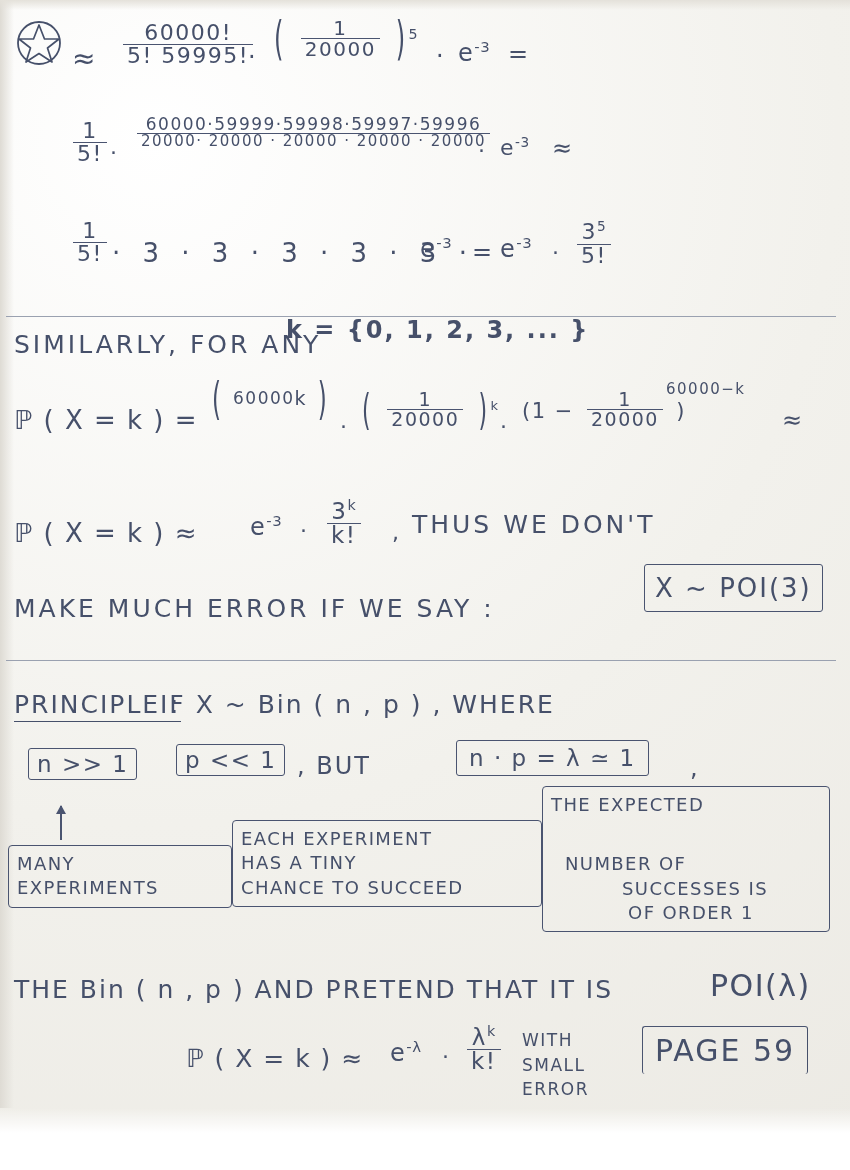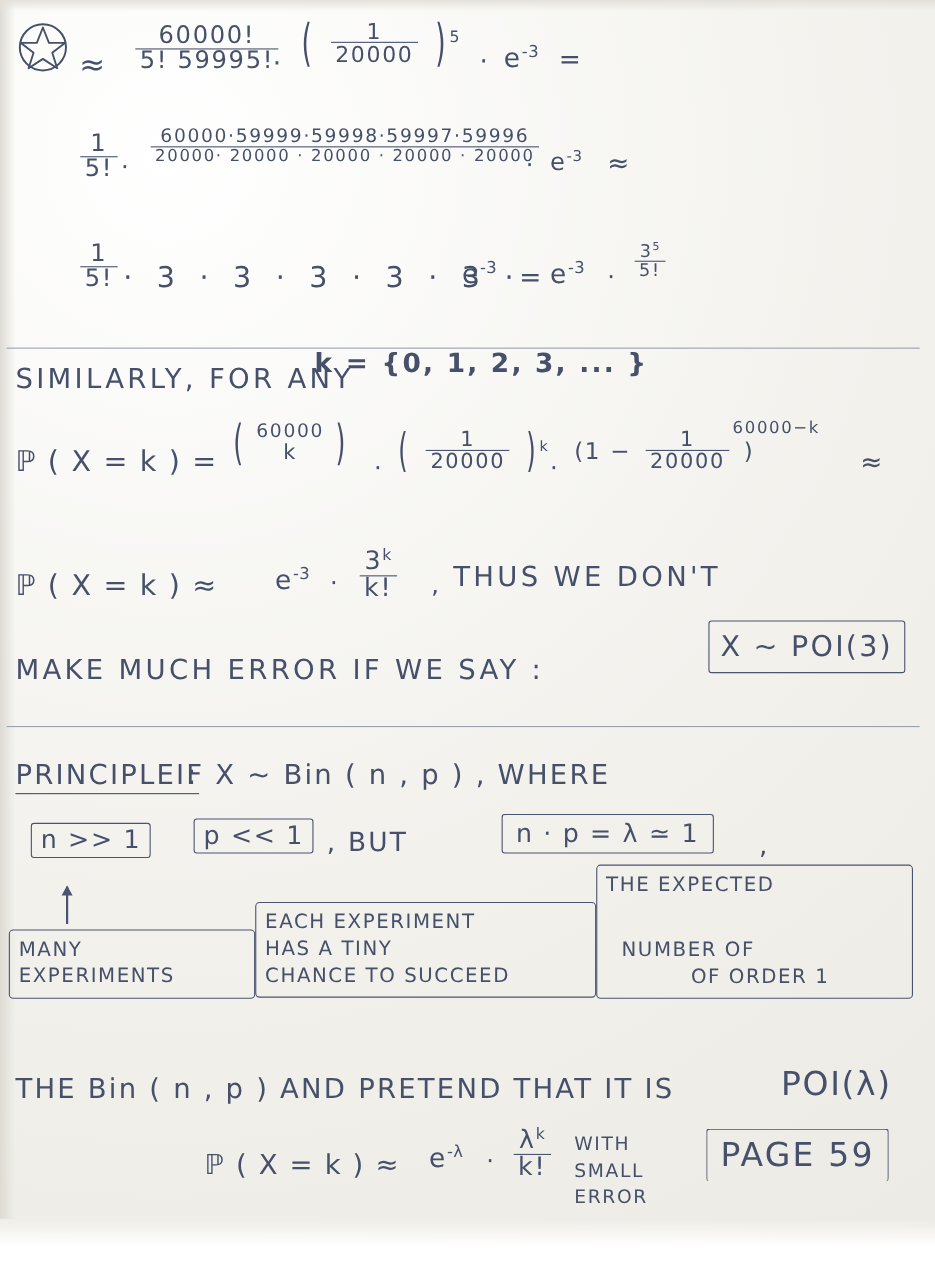--- a/index.html
+++ b/index.html
@@ -70,21 +70,21 @@
   }
   .big-paren {
     display: inline-block;
     font-size: 1.05em;
     transform: scaleY(1.9);
     transform-origin: center;
     margin: 0 2px;
   }
   .binom {
     display: inline-flex;
-    flex-direction: column;
+    flex-direction: row;
     align-items: center;
     line-height: 1.05;
     vertical-align: middle;
     transform: translateY(-2px);
   }
   .boxed {
     border: 1.8px solid #4a5470;
     border-radius: 3px;
     padding: 2px 8px;
     display: inline-block;
@@ -193,21 +193,21 @@
   <div class="hw" style="left:112px; top:238px; font-size:26px; letter-spacing:7px;">· 3 · 3 · 3 · 3 · 3 ·</div>
   <div class="hw" style="left:420px; top:234px; font-size:24px;">
     <span>e</span><span class="sup">-3</span>
   </div>
   <div class="hw" style="left:472px; top:238px; font-size:24px;">=</div>
   <div class="hw" style="left:500px; top:234px; font-size:24px;">
     <span>e</span><span class="sup">-3</span>
   </div>
   <div class="hw" style="left:552px; top:240px; font-size:22px;">·</div>
   <div class="hw" style="left:572px; top:222px; font-size:22px;">
-    <span class="frac" style="font-size:16px;">
+    <span class="frac" style="font-size:22px;">
       <span class="num"><span>3</span><span class="sup">5</span></span>
       <span class="den">5!</span>
     </span>
   </div>
 
   <div class="rule" style="left:6px; top:316px; width:830px;"></div>
 
   <div class="hw" style="left:14px; top:330px; font-size:25px; letter-spacing:3px;">SIMILARLY, FOR ANY</div>
   <div class="hw" style="left:286px; top:316px; font-size:24px; letter-spacing:2px;font-weight:bold;">k = {0, 1, 2, 3, ... }</div>
 
@@ -283,20 +283,21 @@
 
   <div class="note-box" style="left:232px; top:820px; width:292px; font-size:18px;">
     <div>EACH EXPERIMENT</div>
     <div>HAS A TINY</div>
     <div>CHANCE TO SUCCEED</div>
   </div>
 
   <div class="note-box" style="left:542px; top:786px; width:270px; font-size:18px; text-align:center;">
     <div style="text-align:left;">THE EXPECTED</div>
     <div style="text-align:left; padding-left:14px;margin-top:35px;">NUMBER OF</div>
+    <div style="padding-left:18px;">SUCCESSES IS</div>
     <div style="padding-left:10px;">OF ORDER 1</div>
   </div>
 
   <div class="hw" style="left:14px; top:975px; font-size:25px; letter-spacing:2px;">THE Bin ( n , p )  AND PRETEND   THAT   IT   IS</div>
   <div class="hw" style="left:710px; top:968px; font-size:30px;">POI(λ)</div>
 
   <div class="hw" style="left:186px; top:1044px; font-size:25px;">ℙ ( X = k ) ≈</div>
   <div class="hw" style="left:390px; top:1038px; font-size:24px;">
     <span>e</span><span class="sup">-λ</span>
   </div>

